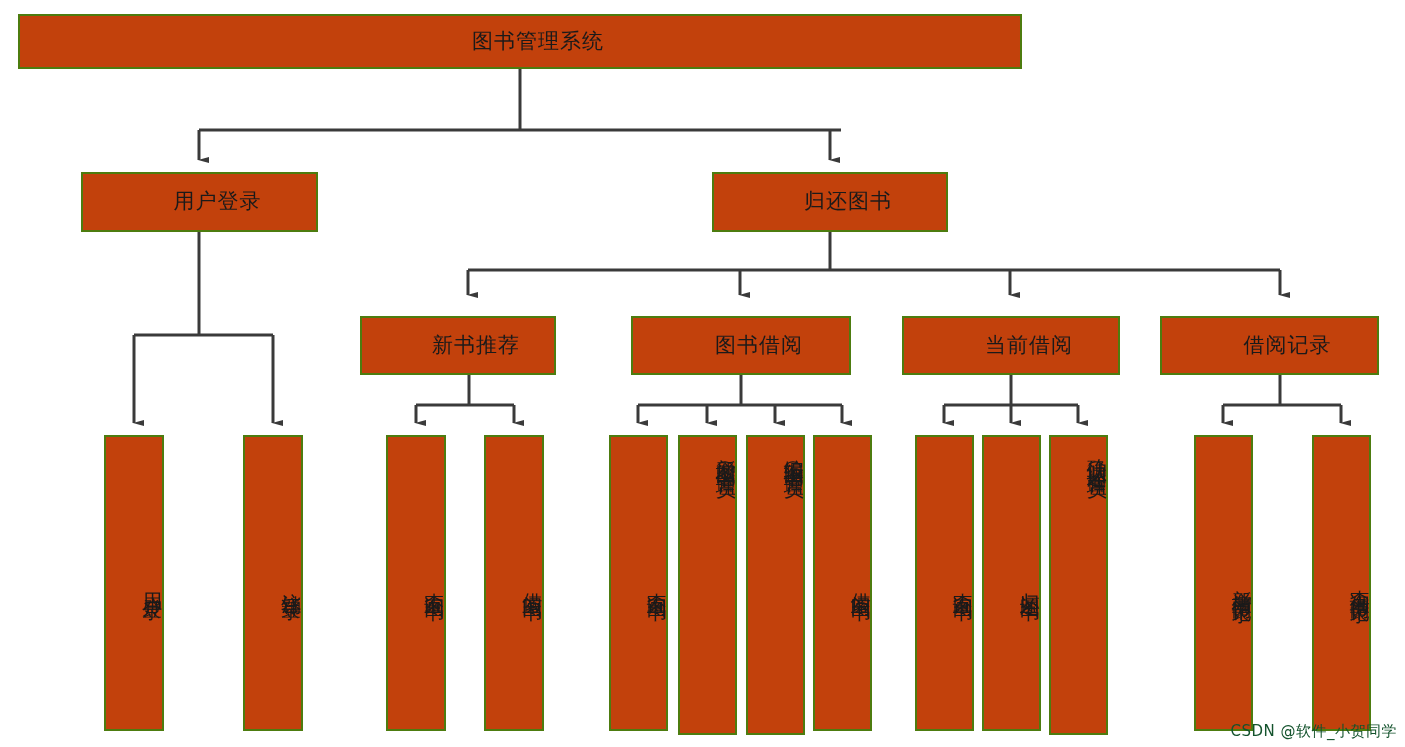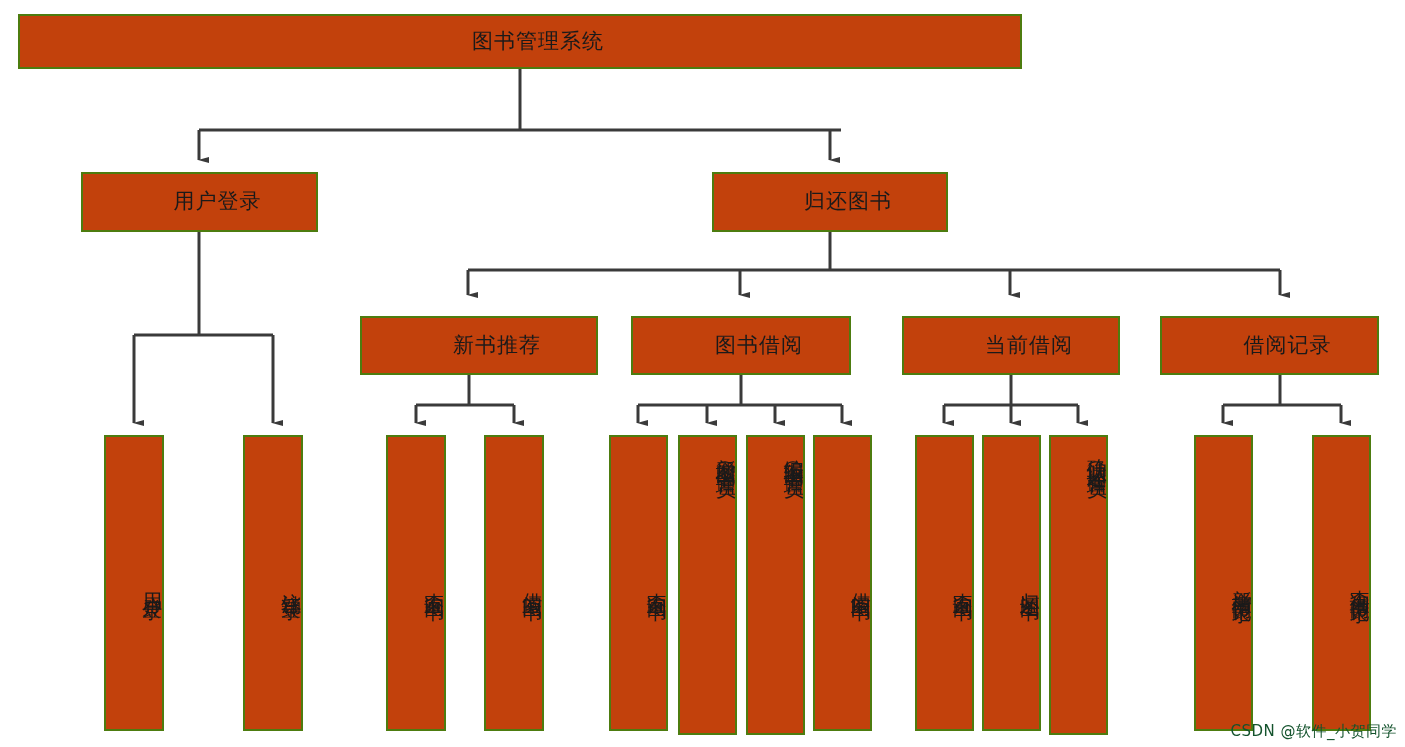--- a/index.html
+++ b/index.html
@@ -110,21 +110,21 @@
     <span>图书管理系统</span>
   </div>
 
   <div class="node h" style="left:81px;top:172px;width:237px;height:60px;">
     <span>用户登录</span>
   </div>
   <div class="node h" style="left:712px;top:172px;width:236px;height:60px;">
     <span>归还图书</span>
   </div>
 
-  <div class="node h" style="left:360px;top:316px;width:238px;height:59px;">
+  <div class="node h" style="left:360px;top:316px;width:196px;height:59px;">
     <span>新书推荐</span>
   </div>
   <div class="node h" style="left:631px;top:316px;width:220px;height:59px;">
     <span>图书借阅</span>
   </div>
   <div class="node h" style="left:902px;top:316px;width:218px;height:59px;">
     <span>当前借阅</span>
   </div>
   <div class="node h" style="left:1160px;top:316px;width:219px;height:59px;">
     <span>借阅记录</span>

